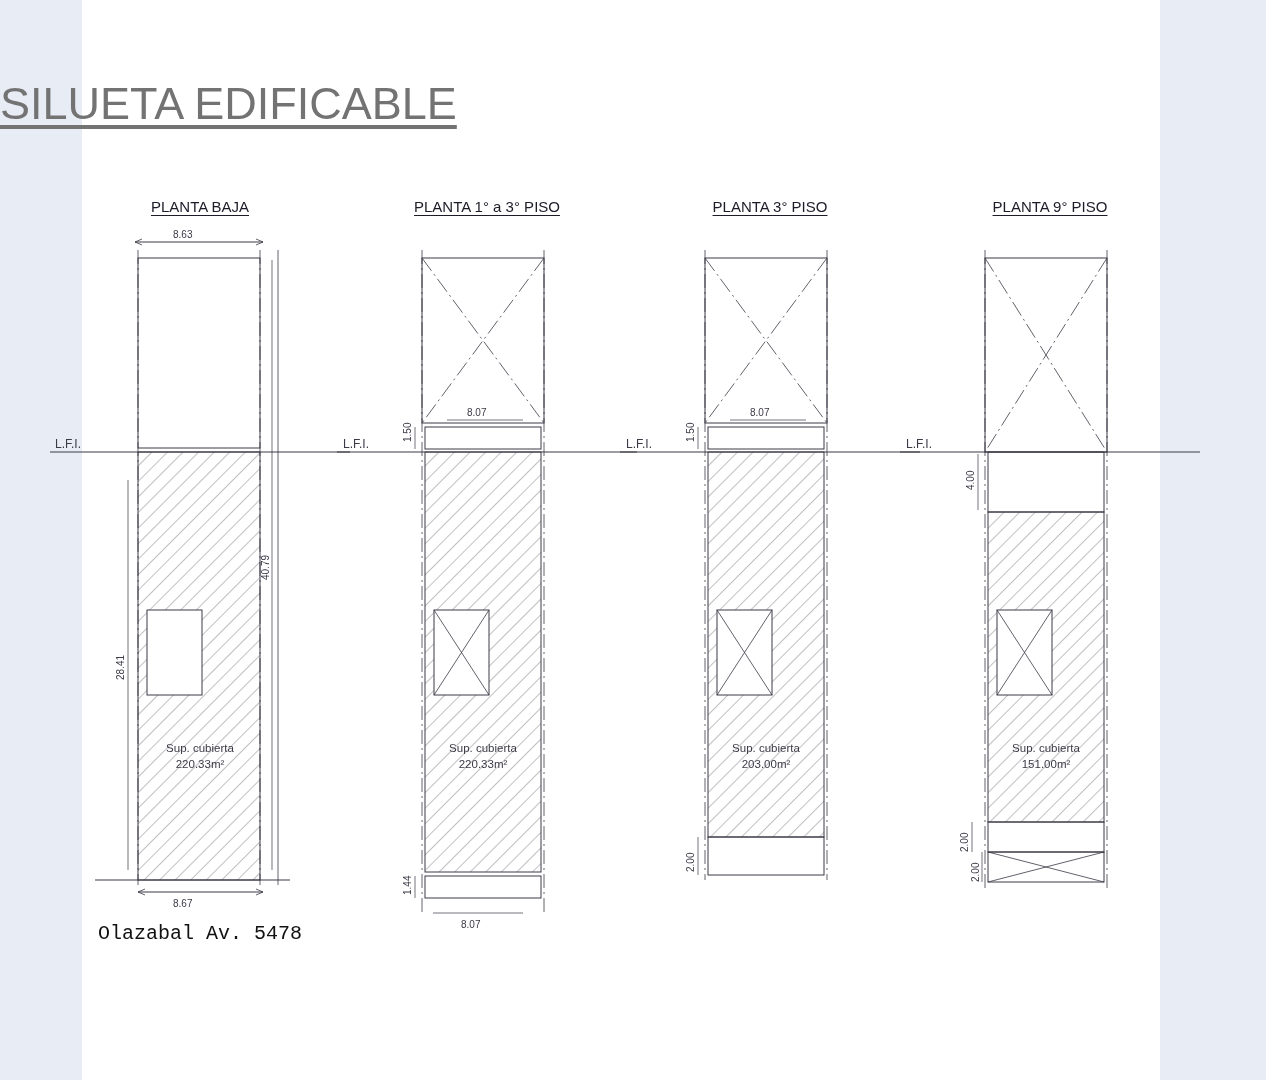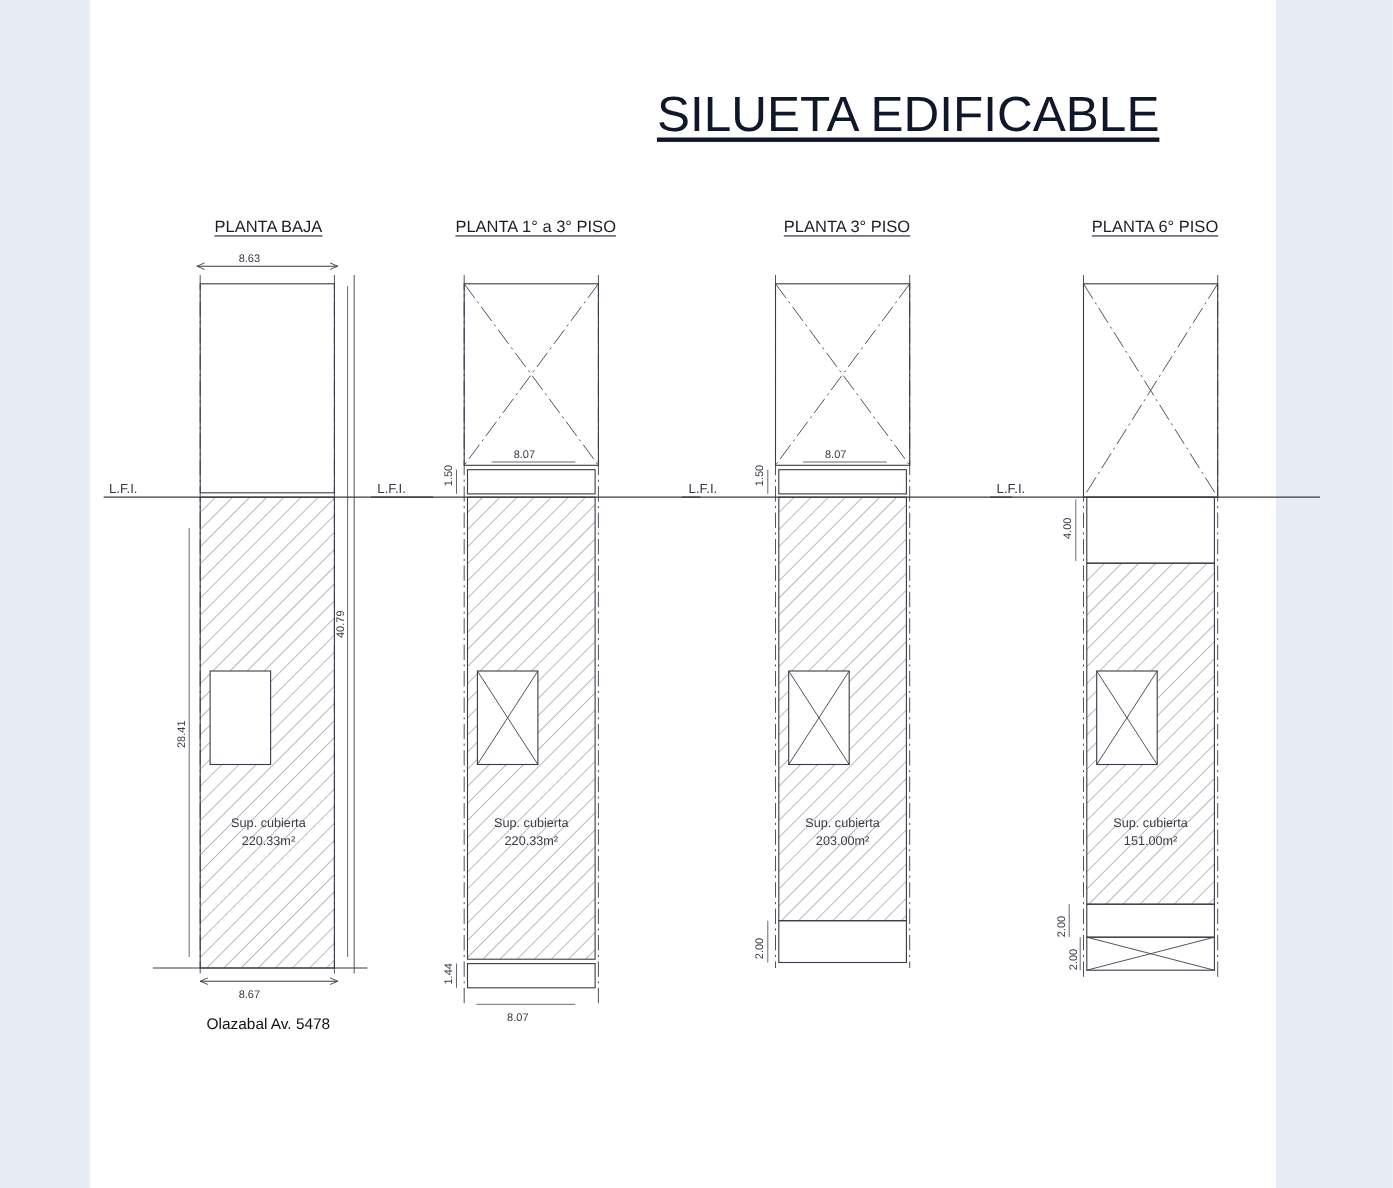--- a/index.html
+++ b/index.html
@@ -16,24 +16,24 @@
   }
   
   .sheet{
     position:absolute;
     left:82px;top:0;width:1078px;height:1080px;
     background:#ffffff;
   }
   .title{
     position:absolute;
     left:0;top:78px;width:1054px;
-    text-align:right;
+    text-align:left;
     font-size:45px;
     letter-spacing:0px;
-    color:#0f172a;
+    color:#737373;
     font-family:"Liberation Sans", sans-serif;
     text-decoration:underline;
     text-underline-offset:6px;
   }
   .panel{
     position:absolute;
     top:180px;
     width:300px;height:800px;
   }
   .panel-title{
@@ -43,35 +43,36 @@
     font-size:15px;
     color:#1c1c28;
     text-decoration:underline;
     text-underline-offset:3px;
   }
   .svgwrap{position:absolute;left:0;top:0;width:300px;height:800px;}
   .footnote{
     position:absolute;
     left:0;top:742px;width:300px;
     text-align:center;
-    font-size:14px;
+    font-size:20px;
     color:#111;
+    font-family:Liberation Mono, monospace;
   }
   svg{display:block;}
   svg text{font-family:"Liberation Sans", sans-serif;fill:#3a3a46;}
 </style>
 </head>
 <body>
 
 <div id="stage">
   <div class="sheet"></div>
 
   <div class="title">SILUETA EDIFICABLE</div>
 
-  <div class="panel" style="left:50px;margin-left:44px;">
+  <div class="panel" style="left:50px;">
     <div class="panel-title">PLANTA BAJA</div>
     <div class="svgwrap">
       <svg width="300" height="800" viewBox="0 0 300 800">
         <g fill="none" stroke="#3a3a46" stroke-width="1">
 
           <line x1="85" y1="62" x2="213" y2="62"></line>
           <path d="M85,62 l7,-3 M85,62 l7,3" stroke-width="0.8"></path>
           <path d="M213,62 l-7,-3 M213,62 l-7,3" stroke-width="0.8"></path>
 
           <rect x="88" y="78" width="122" height="190"></rect>
@@ -191,21 +192,21 @@
         <text x="74" y="262" font-size="10" transform="rotate(-90 74 262)">1.50</text>
         <text x="74" y="692" font-size="10" transform="rotate(-90 74 692)">2.00</text>
         <text x="130" y="236" font-size="10">8.07</text>
         <text x="146" y="572" font-size="11.5" text-anchor="middle">Sup. cubierta</text>
         <text x="146" y="588" font-size="11.5" text-anchor="middle">203.00m²</text>
       </svg>
     </div>
   </div>
 
   <div class="panel" style="left:900px;">
-    <div class="panel-title">PLANTA 6° PISO</div>
+    <div class="panel-title">PLANTA 9° PISO</div>
     <div class="svgwrap">
       <svg width="300" height="800" viewBox="0 0 300 800">
         <defs>
           <pattern id="hatchD" patternUnits="userSpaceOnUse" width="11" height="11" patternTransform="rotate(45)">
             <line x1="0" y1="0" x2="0" y2="11" stroke="#4a4a55" stroke-width="0.7"></line>
           </pattern>
         </defs>
         <g fill="none" stroke="#3a3a46" stroke-width="1">
           <rect x="85" y="78" width="122" height="194"></rect>
           <line x1="85" y1="78" x2="207" y2="272" stroke-dasharray="16,4,2,4" stroke-width="0.8"></line>

